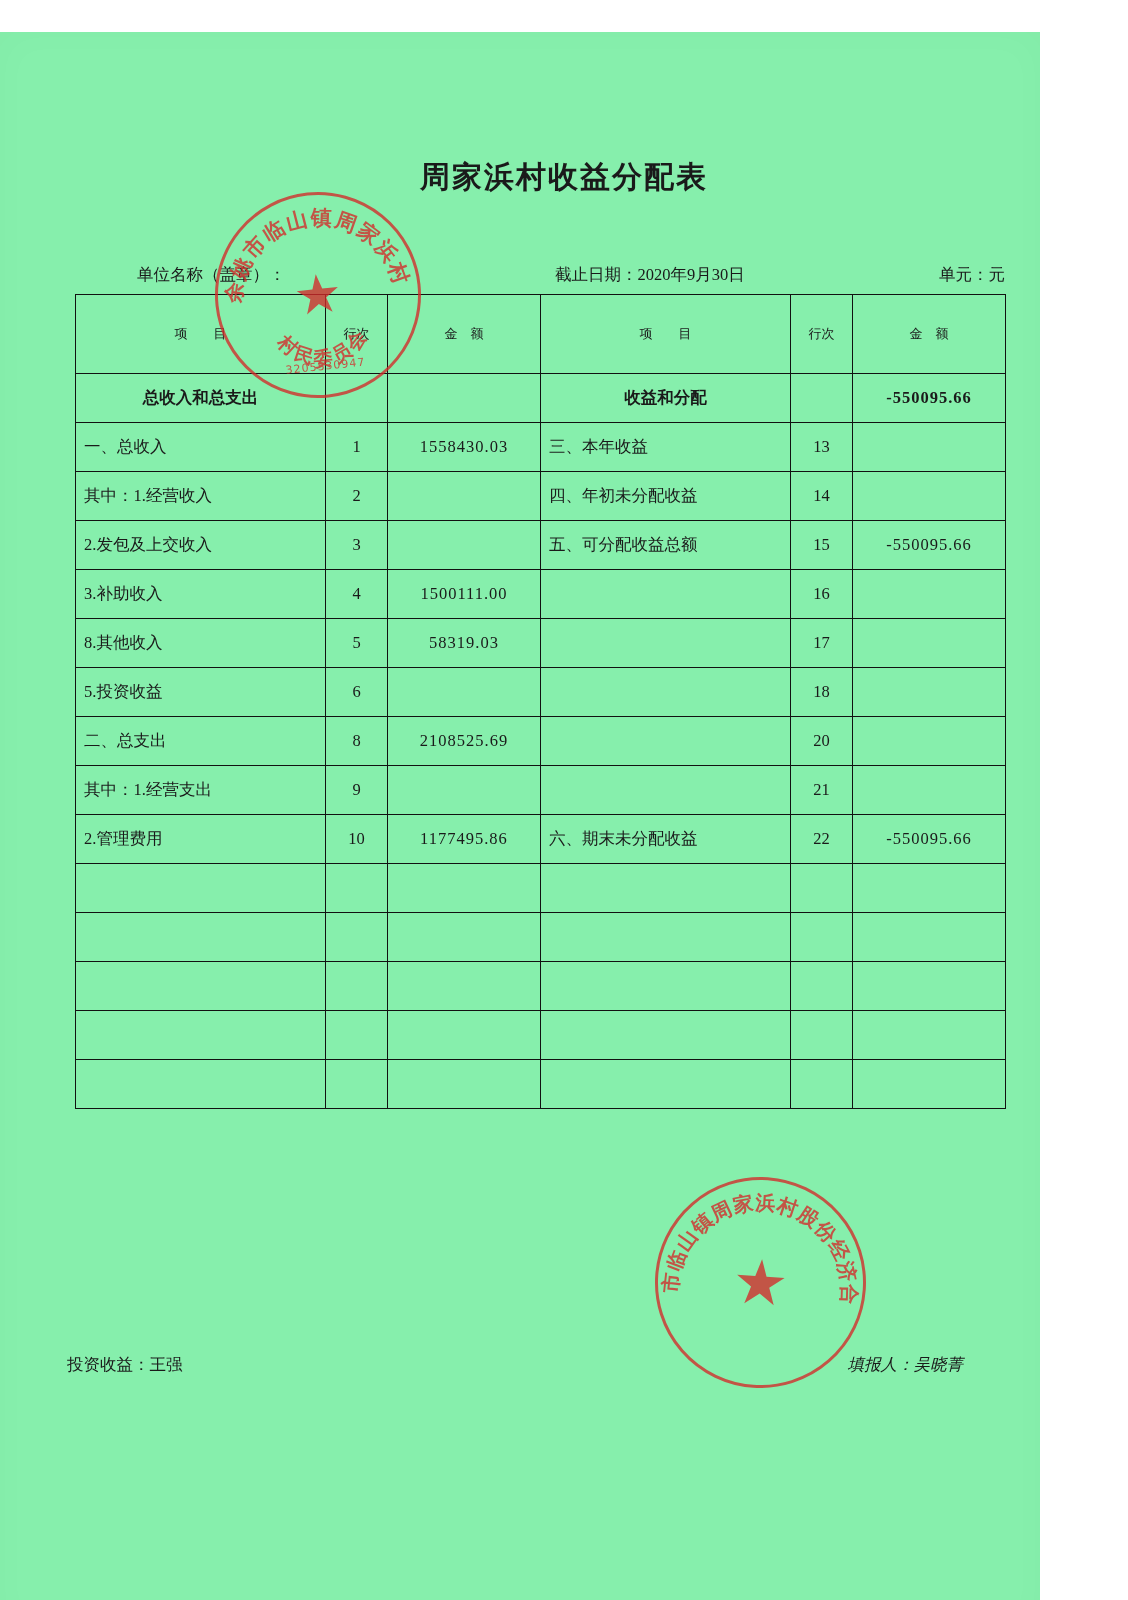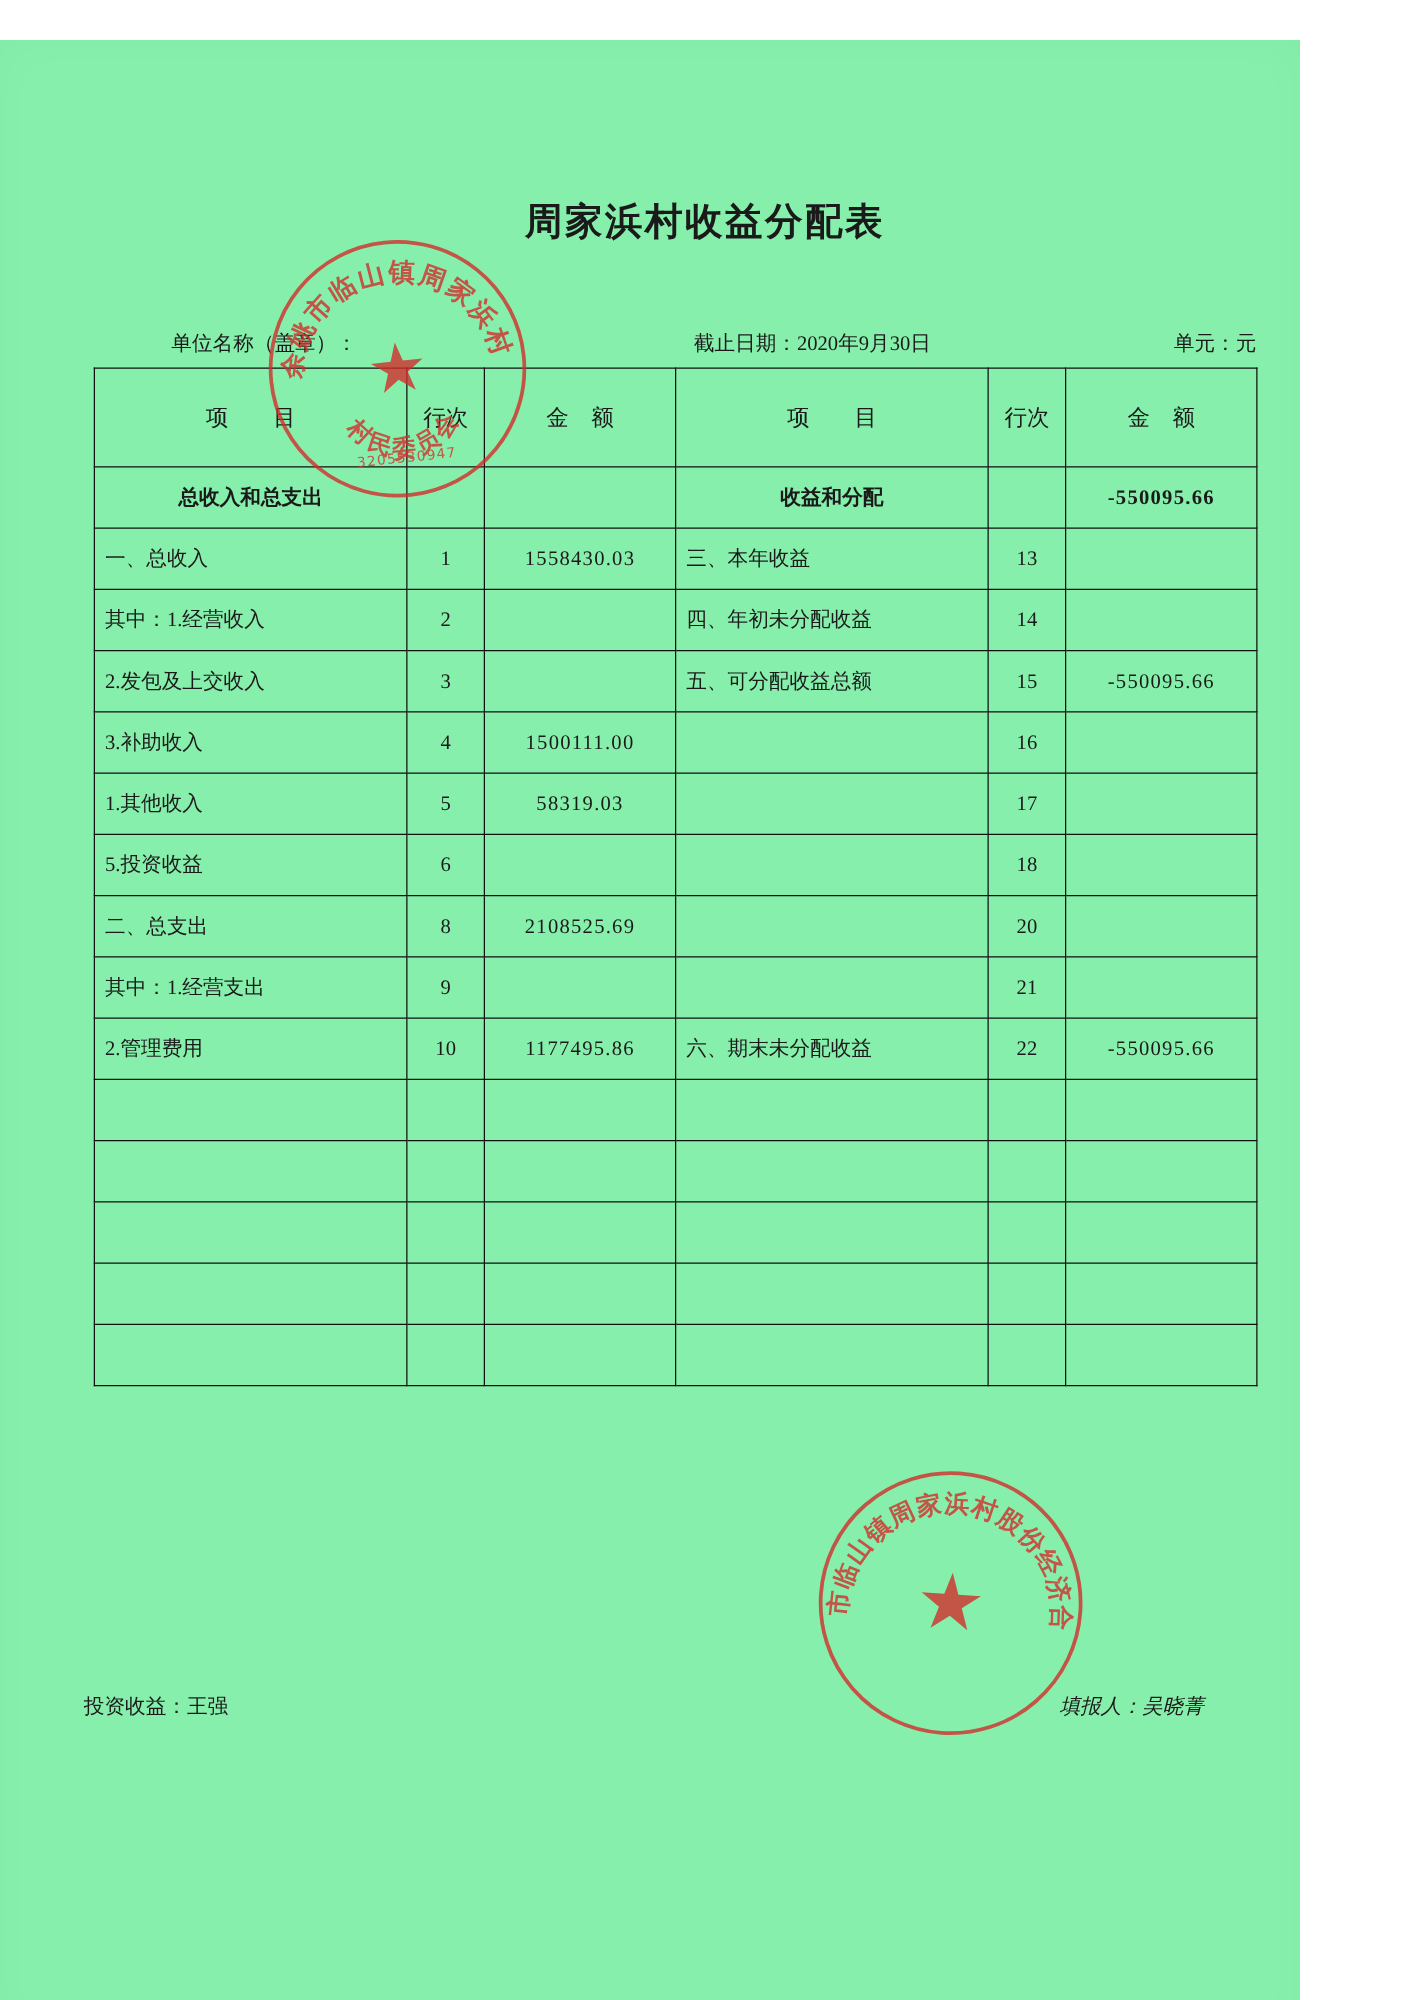--- a/index.html
+++ b/index.html
@@ -81,21 +81,21 @@
   table.main td {
     border: 1px solid #111;
     height: 48px;
     padding: 0 8px;
     font-size: 16.5px;
     vertical-align: middle;
   }
   table.main td.head {
     height: 78px;
     text-align: center;
-    font-size: 18px;
+    font-size: 13px;
   }
   .c-item { width: 250px; }
   .c-line { width: 62px; text-align: center; }
   .c-amt  { width: 153px; text-align: center; padding-right: 14px;
             font-family: "Liberation Serif", "DejaVu Serif", serif;
             letter-spacing: 1px; }
   .bold-row td { font-weight: bold; }
   .center { text-align: center; }
   .ind1 { padding-left: 14px; }
   .ind2 { padding-left: 46px; }
@@ -238,21 +238,21 @@
       <tr>
         <td class="ind2">3.补助收入</td>
         <td class="c-line">4</td>
         <td class="c-amt">1500111.00</td>
         <td class="ind1"></td>
         <td class="c-line">16</td>
         <td class="c-amt"></td>
       </tr>
 
       <tr>
-        <td class="ind2">1.其他收入</td>
+        <td class="ind2">8.其他收入</td>
         <td class="c-line">5</td>
         <td class="c-amt">58319.03</td>
         <td class="ind1"></td>
         <td class="c-line">17</td>
         <td class="c-amt"></td>
       </tr>
 
       <tr>
         <td class="ind2">5.投资收益</td>
         <td class="c-line">6</td>

